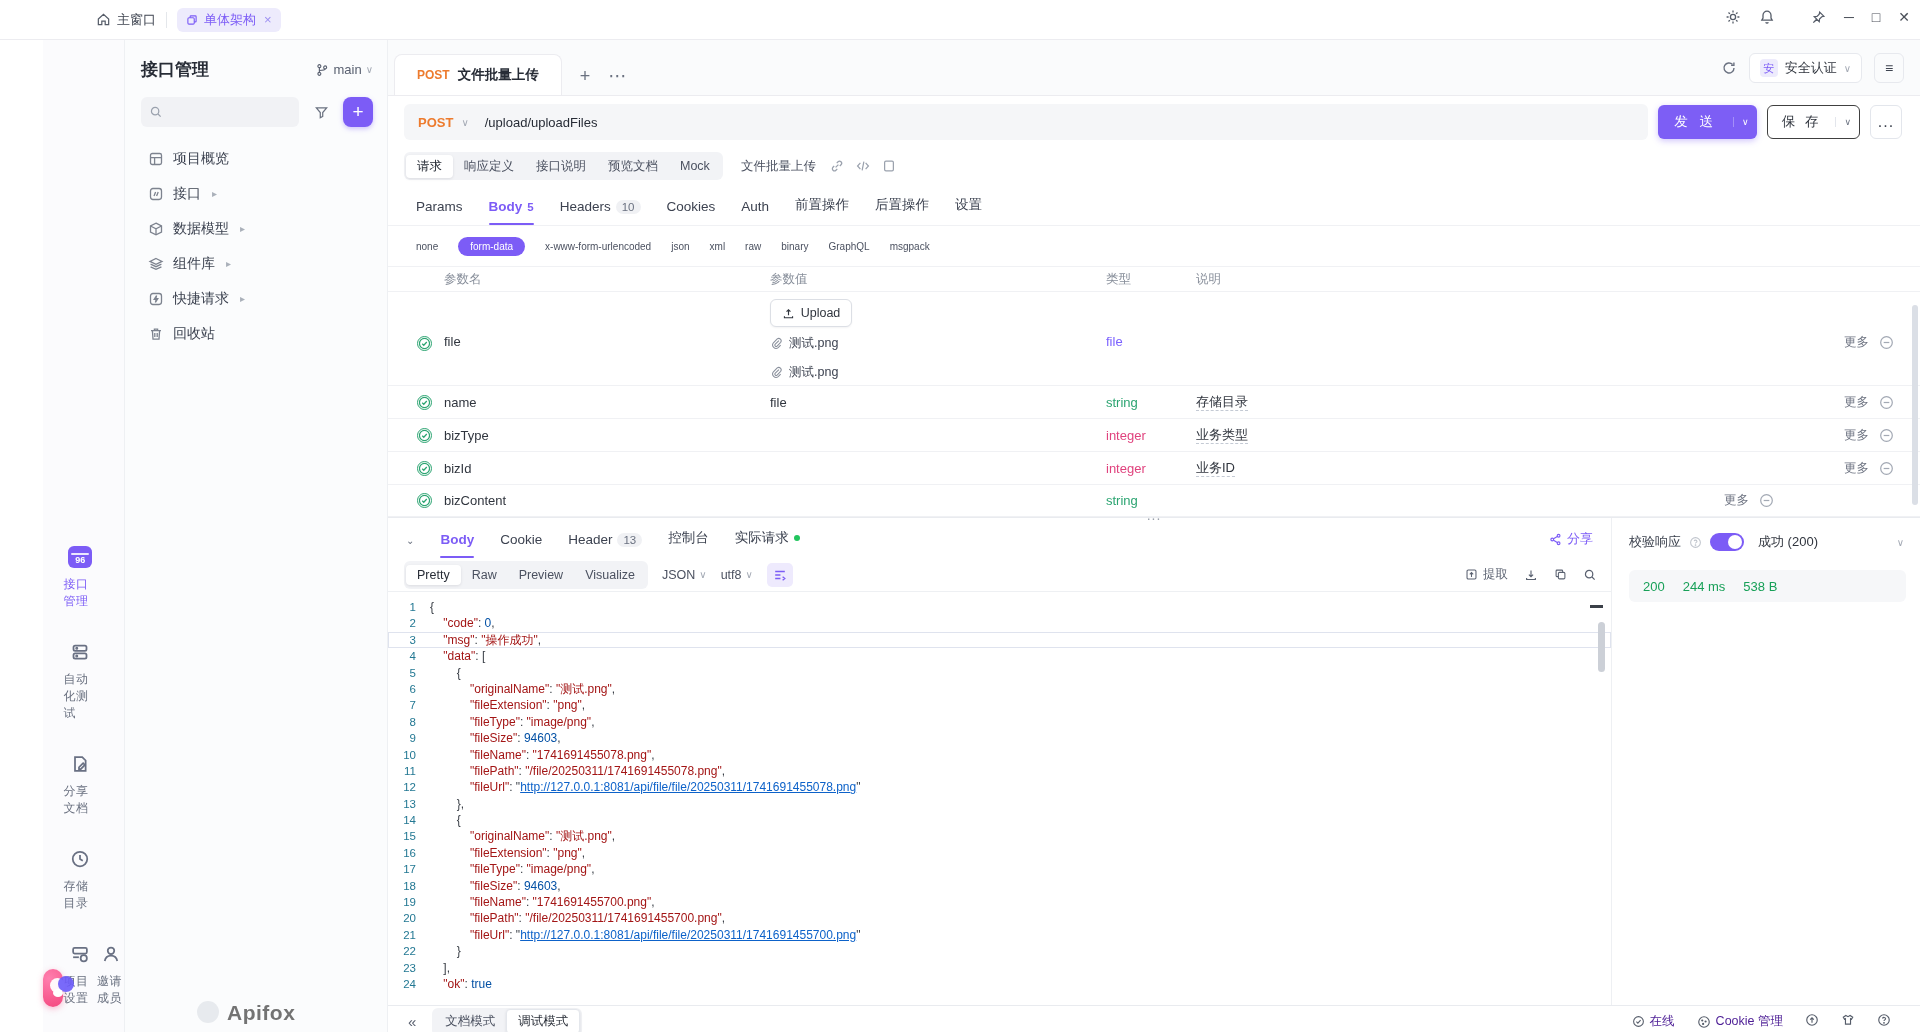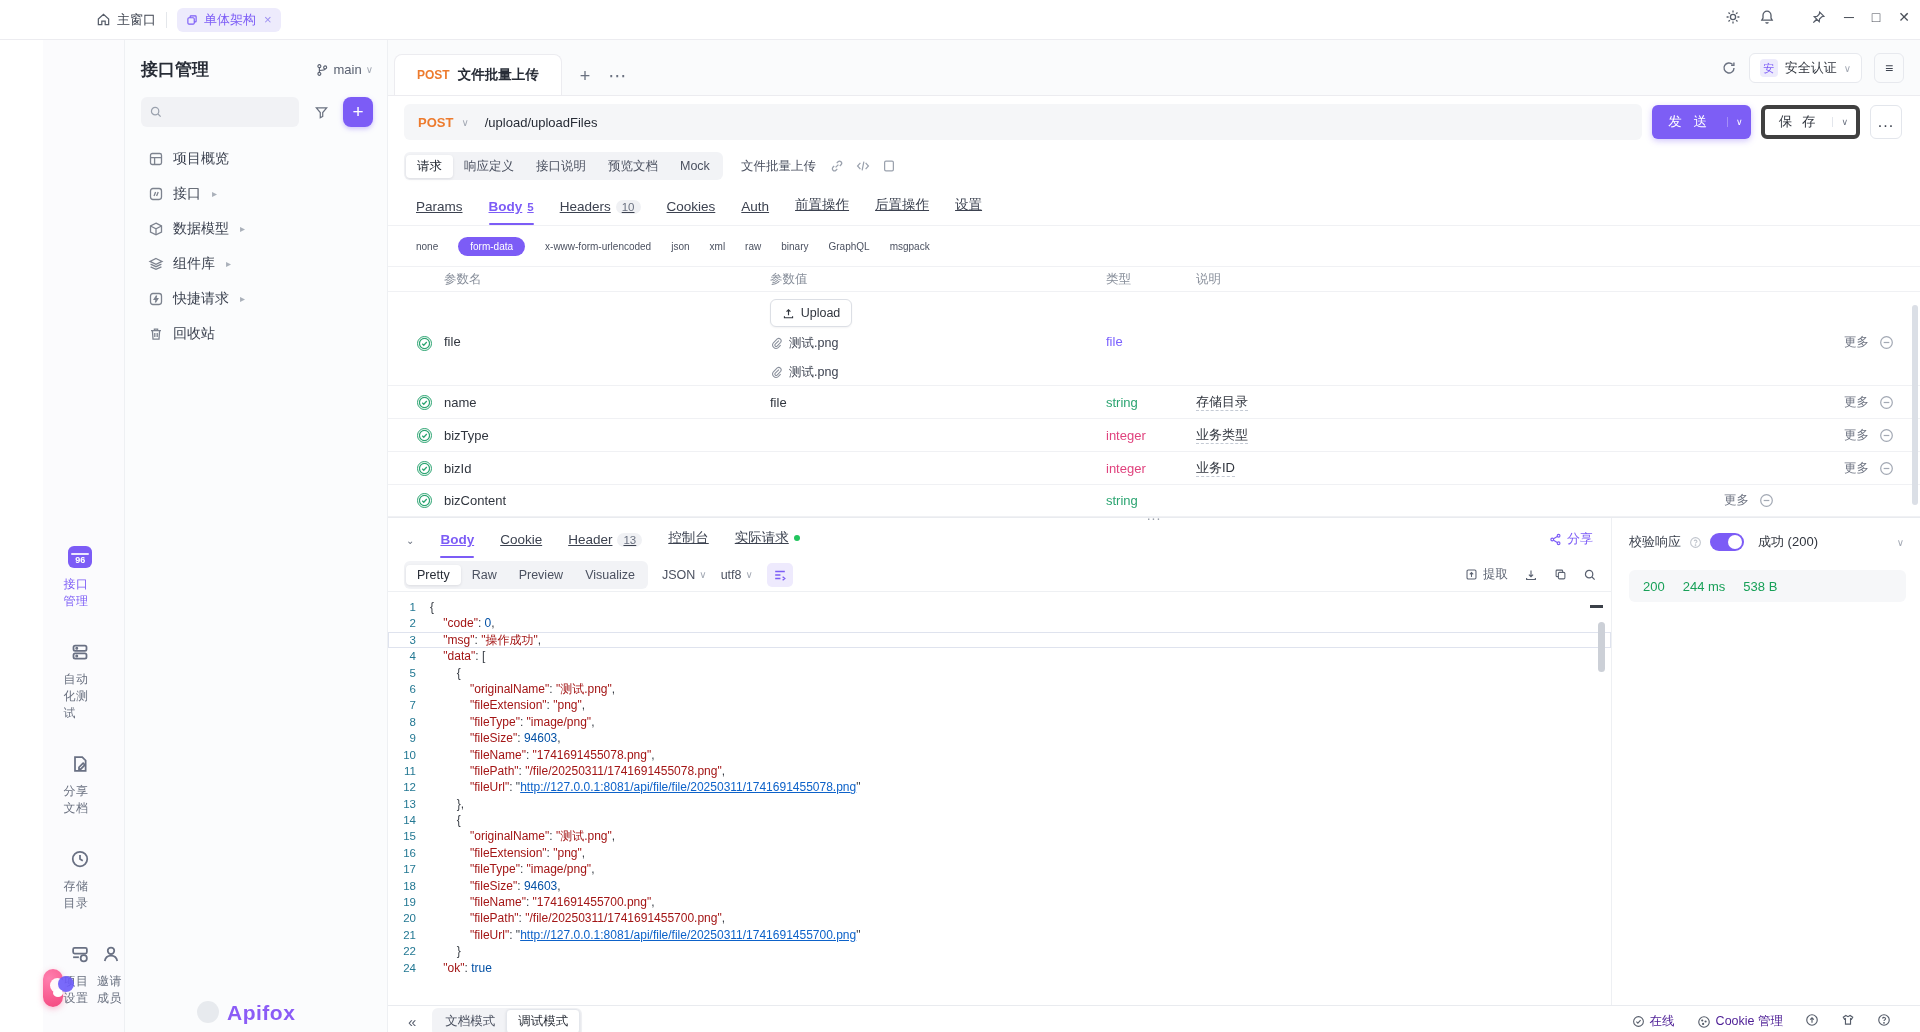--- a/index.html
+++ b/index.html
@@ -40,21 +40,21 @@
   .sb-title{font-size:17px;font-weight:bold;color:#272c36;}
   .branch{display:flex;align-items:center;gap:4px;color:#596070;font-size:13px;cursor:pointer;}
   .sb-searchrow{display:flex;align-items:center;gap:8px;margin-bottom:14px;}
   .searchbox{flex:1;height:30px;background:#f1f2f5;border-radius:6px;display:flex;align-items:center;padding:0 8px;color:#9aa1ad;}
   .searchbox input{border:none;background:transparent;outline:none;width:100%;font-size:13px;margin-left:6px;color:#3a404c;}
   .iconbtn{width:28px;height:28px;display:flex;align-items:center;justify-content:center;border-radius:6px;color:#6a7180;cursor:pointer;}
   .plusbtn{width:30px;height:30px;border-radius:8px;background:#7c5cf6;color:#fff;font-size:19px;display:flex;align-items:center;justify-content:center;cursor:pointer;box-shadow:0 2px 5px rgba(124,92,246,.35);}
   .tree-item{display:flex;align-items:center;gap:9px;height:35px;font-size:14px;color:#3c4250;border-radius:6px;padding:0 6px;cursor:pointer;}
   .tree-item .tic{width:17px;height:17px;color:#7d838f;display:flex;align-items:center;justify-content:center;}
   .tree-item .caret{color:#aab0ba;font-size:10px;margin-left:2px;}
-  .watermark{position:absolute;left:72px;bottom:12px;display:flex;align-items:flex-start;gap:8px;color:#8b5cf6;font-size:21px;font-weight:bold;letter-spacing:.5px;}
+  .watermark{position:absolute;left:72px;bottom:12px;display:flex;align-items:flex-start;gap:8px;color:#737373;font-size:21px;font-weight:bold;letter-spacing:.5px;}
   .wm-logo{width:22px;height:22px;border-radius:50%;background:#e7eaee;position:relative;}
 
   
   .main{flex:1;display:flex;flex-direction:column;background:#fff;position:relative;min-width:0;}
 
   .tabstrip{height:56px;background:#fafbfc;border-bottom:1px solid #ececf0;display:flex;align-items:flex-end;position:relative;flex:0 0 56px;}
   .doc-tab{margin-left:6px;height:41px;background:#fff;border-radius:8px 8px 0 0;display:flex;align-items:center;padding:0 22px;gap:8px;border:1px solid #ececf0;border-bottom:none;}
   .doc-tab .m{color:#ed7b2e;font-weight:bold;font-size:12px;}
   .doc-tab .t{font-size:13.5px;color:#272c36;font-weight:bold;}
   .strip-btn{color:#6a7180;font-size:18px;margin:0 0 10px 18px;cursor:pointer;line-height:1;}
@@ -66,35 +66,35 @@
   .burger{width:30px;height:30px;border:1px solid #e7e9ee;border-radius:6px;display:flex;align-items:center;justify-content:center;color:#3e4450;cursor:pointer;font-size:14px;}
   .chev{color:#a3a9b4;font-size:10px;}
 
   .urlrow{height:52px;display:flex;align-items:center;padding:0 18px 0 16px;gap:10px;flex:0 0 52px;}
   .urlbox{flex:1;height:36px;background:#f5f6f8;border-radius:6px;display:flex;align-items:center;padding:0 14px;gap:8px;}
   .urlbox .m{color:#ed7b2e;font-weight:bold;font-size:13px;}
   .urlbox .path{font-size:13px;color:#272c36;margin-left:8px;}
   .sendbtn{height:34px;background:#7d5ef5;border-radius:6px;color:#fff;display:flex;align-items:center;cursor:pointer;box-shadow:0 2px 6px rgba(125,94,245,.35);}
   .sendbtn .lb{padding:0 16px;font-size:13.5px;letter-spacing:4px;}
   .sendbtn .dd{padding:0 8px;border-left:1px solid rgba(255,255,255,.3);font-size:9px;}
-  .savebtn{height:34px;background:#fff;border:4px solid #404040;border-radius:6px;color:#30353e;display:flex;align-items:center;cursor:pointer;}
+  .savebtn{height:34px;background:#fff;border:1px solid #404040;border-radius:6px;color:#30353e;display:flex;align-items:center;cursor:pointer;}
   .savebtn .lb{padding:0 14px;font-size:13.5px;letter-spacing:3px;}
   .savebtn .dd{padding:0 8px;border-left:1px solid #e3e6ec;font-size:9px;color:#6a7180;}
   .morebtn{width:32px;height:34px;background:#fff;border:1px solid #e3e6ec;border-radius:6px;display:flex;align-items:center;justify-content:center;color:#3e4450;cursor:pointer;letter-spacing:1px;}
 
   .docrow{height:36px;display:flex;align-items:center;padding:0 16px;gap:14px;flex:0 0 36px;}
   .pillgroup{background:#f2f3f6;border-radius:6px;padding:2px;display:flex;align-items:center;height:28px;}
   .pill{padding:3px 11px;font-size:12.5px;color:#4b5160;border-radius:4px;cursor:pointer;white-space:nowrap;}
   .pill.active{background:#fff;box-shadow:0 1px 3px rgba(20,24,36,.1);color:#272c36;}
   .docname{font-size:12.5px;color:#4b5160;margin-left:4px;}
   .doc-icons{display:flex;align-items:center;gap:12px;color:#9aa1ad;}
   .doc-icons span{cursor:pointer;display:flex;}
 
   .reqtabs{height:42px;display:flex;align-items:flex-end;gap:26px;padding:0 16px 0 28px;border-bottom:1px solid #f0f1f4;flex:0 0 42px;}
-  .rtab{font-size:13.5px;color:#3c4250;padding-bottom:11px;position:relative;cursor:pointer;display:flex;align-items:center;gap:5px;white-space:nowrap;text-decoration:underline;}
+  .rtab{font-size:13.5px;color:#3c4250;padding-bottom:11px;position:relative;cursor:pointer;display:flex;align-items:center;gap:5px;white-space:nowrap;}
   .rtab.active{color:#7c5cf6;font-weight:bold;}
   .rtab.active:after{content:"";position:absolute;left:0;right:0;bottom:0;height:2.5px;background:#7c5cf6;border-radius:2px;}
   .rtab .cnt{font-size:11.5px;color:#7c5cf6;}
   .rtab .cnt.grey{background:#f0f1f4;color:#6a7180;border-radius:8px;padding:1px 6px;}
 
   .bodytypes{height:40px;display:flex;align-items:center;gap:20px;padding:0 16px 0 28px;flex:0 0 40px;}
   .btype{font-size:10px;color:#4b5160;cursor:pointer;white-space:nowrap;}
   .btype.active{background:#7c5cf6;color:#fff;border-radius:12px;padding:4px 12px;}
 
   
@@ -746,20 +746,21 @@
                 <div class="cl"><span class="ln">13</span><span class="tk-w">        </span><span class="tk-p">},</span></div>
                 <div class="cl"><span class="ln">14</span><span class="tk-w">        </span><span class="tk-p">{</span></div>
                 <div class="cl"><span class="ln">15</span><span class="tk-w">            </span><span class="tk-k">"originalName"</span><span class="tk-p">: </span><span class="tk-s">"测试.png"</span><span class="tk-p">,</span></div>
                 <div class="cl"><span class="ln">16</span><span class="tk-w">            </span><span class="tk-k">"fileExtension"</span><span class="tk-p">: </span><span class="tk-s">"png"</span><span class="tk-p">,</span></div>
                 <div class="cl"><span class="ln">17</span><span class="tk-w">            </span><span class="tk-k">"fileType"</span><span class="tk-p">: </span><span class="tk-s">"image/png"</span><span class="tk-p">,</span></div>
                 <div class="cl"><span class="ln">18</span><span class="tk-w">            </span><span class="tk-k">"fileSize"</span><span class="tk-p">: </span><span class="tk-d">94603</span><span class="tk-p">,</span></div>
                 <div class="cl"><span class="ln">19</span><span class="tk-w">            </span><span class="tk-k">"fileName"</span><span class="tk-p">: </span><span class="tk-s">"1741691455700.png"</span><span class="tk-p">,</span></div>
                 <div class="cl"><span class="ln">20</span><span class="tk-w">            </span><span class="tk-k">"filePath"</span><span class="tk-p">: </span><span class="tk-s">"/file/20250311/1741691455700.png"</span><span class="tk-p">,</span></div>
                 <div class="cl"><span class="ln">21</span><span class="tk-w">            </span><span class="tk-k">"fileUrl"</span><span class="tk-p">: "</span><span class="tk-l">http://127.0.0.1:8081/api/file/file/20250311/1741691455700.png</span><span class="tk-p">"</span></div>
                 <div class="cl"><span class="ln">22</span><span class="tk-w">        </span><span class="tk-p">}</span></div>
+                <div class="cl"><span class="ln">23</span><span class="tk-w">    </span><span class="tk-p">],</span></div>
                 <div class="cl"><span class="ln">24</span><span class="tk-w">    </span><span class="tk-k">"ok"</span><span class="tk-p">: </span><span class="tk-d">true</span></div>
               </div>
             <span class="ruler-dark"></span>
             <span class="ruler-thumb"></span>
           </div>
         </div>
 
         <div class="resp-side">
           <div class="vrow">
             <span class="vlabel">校验响应</span>

